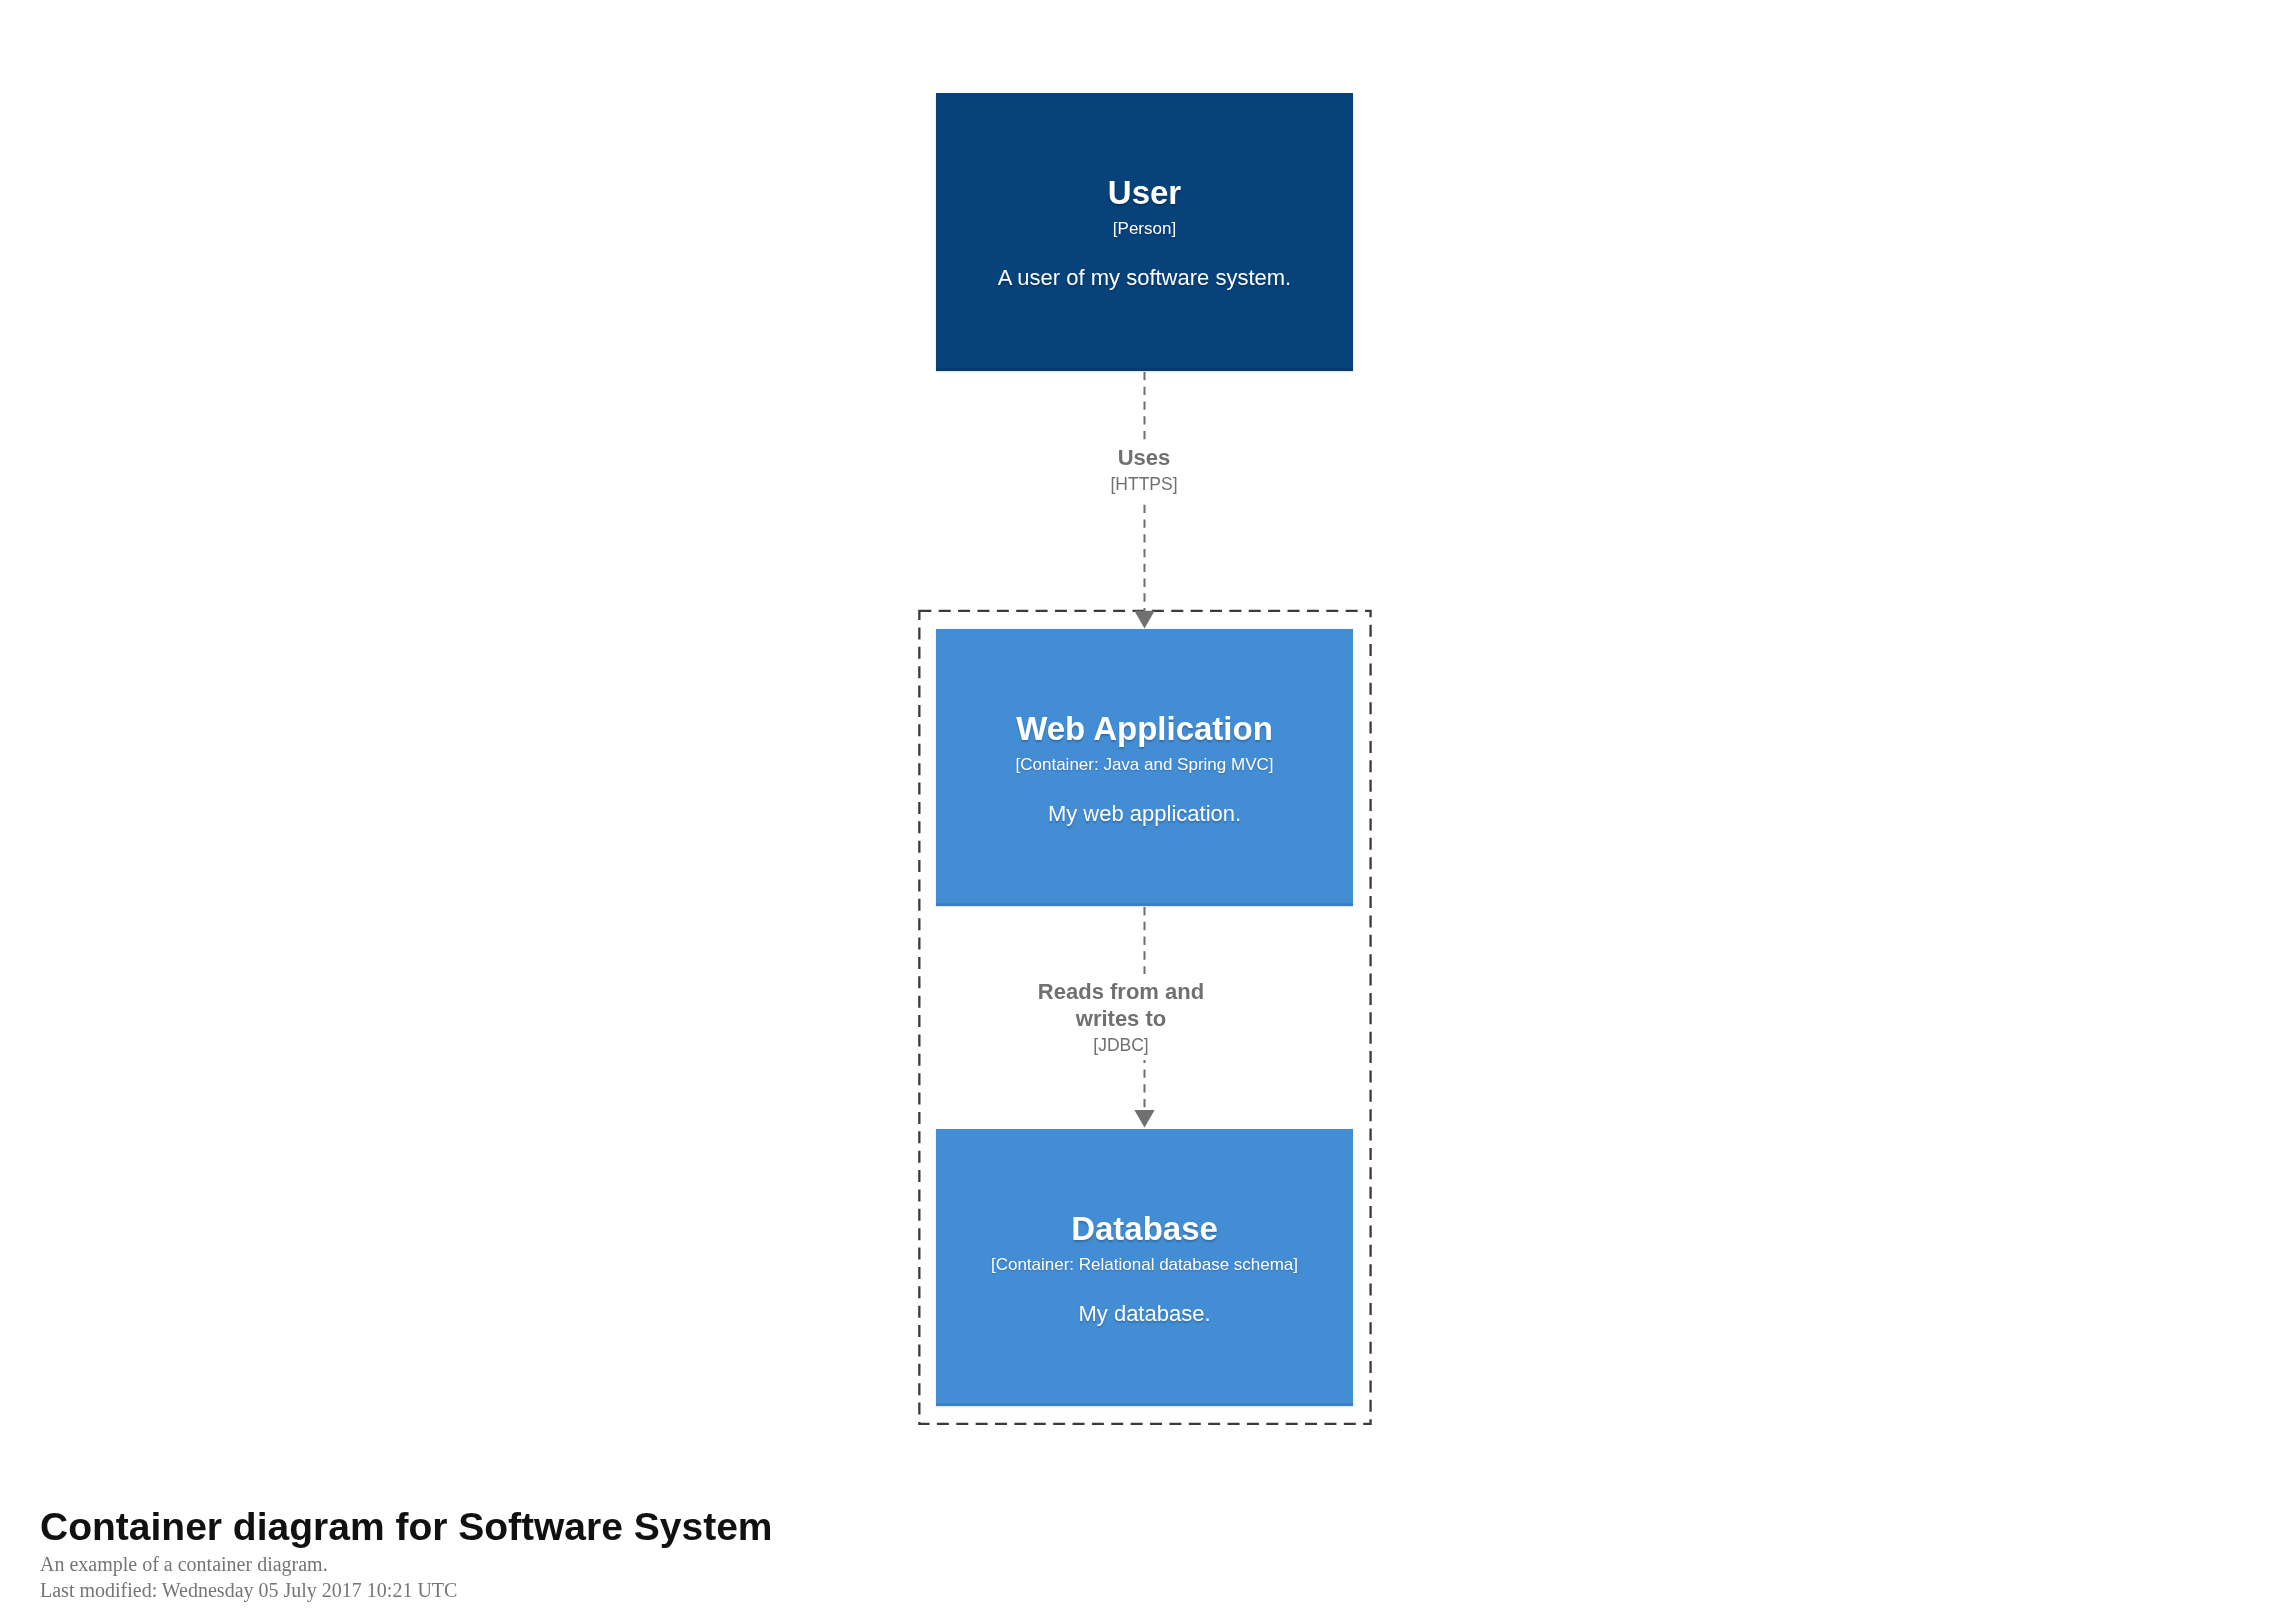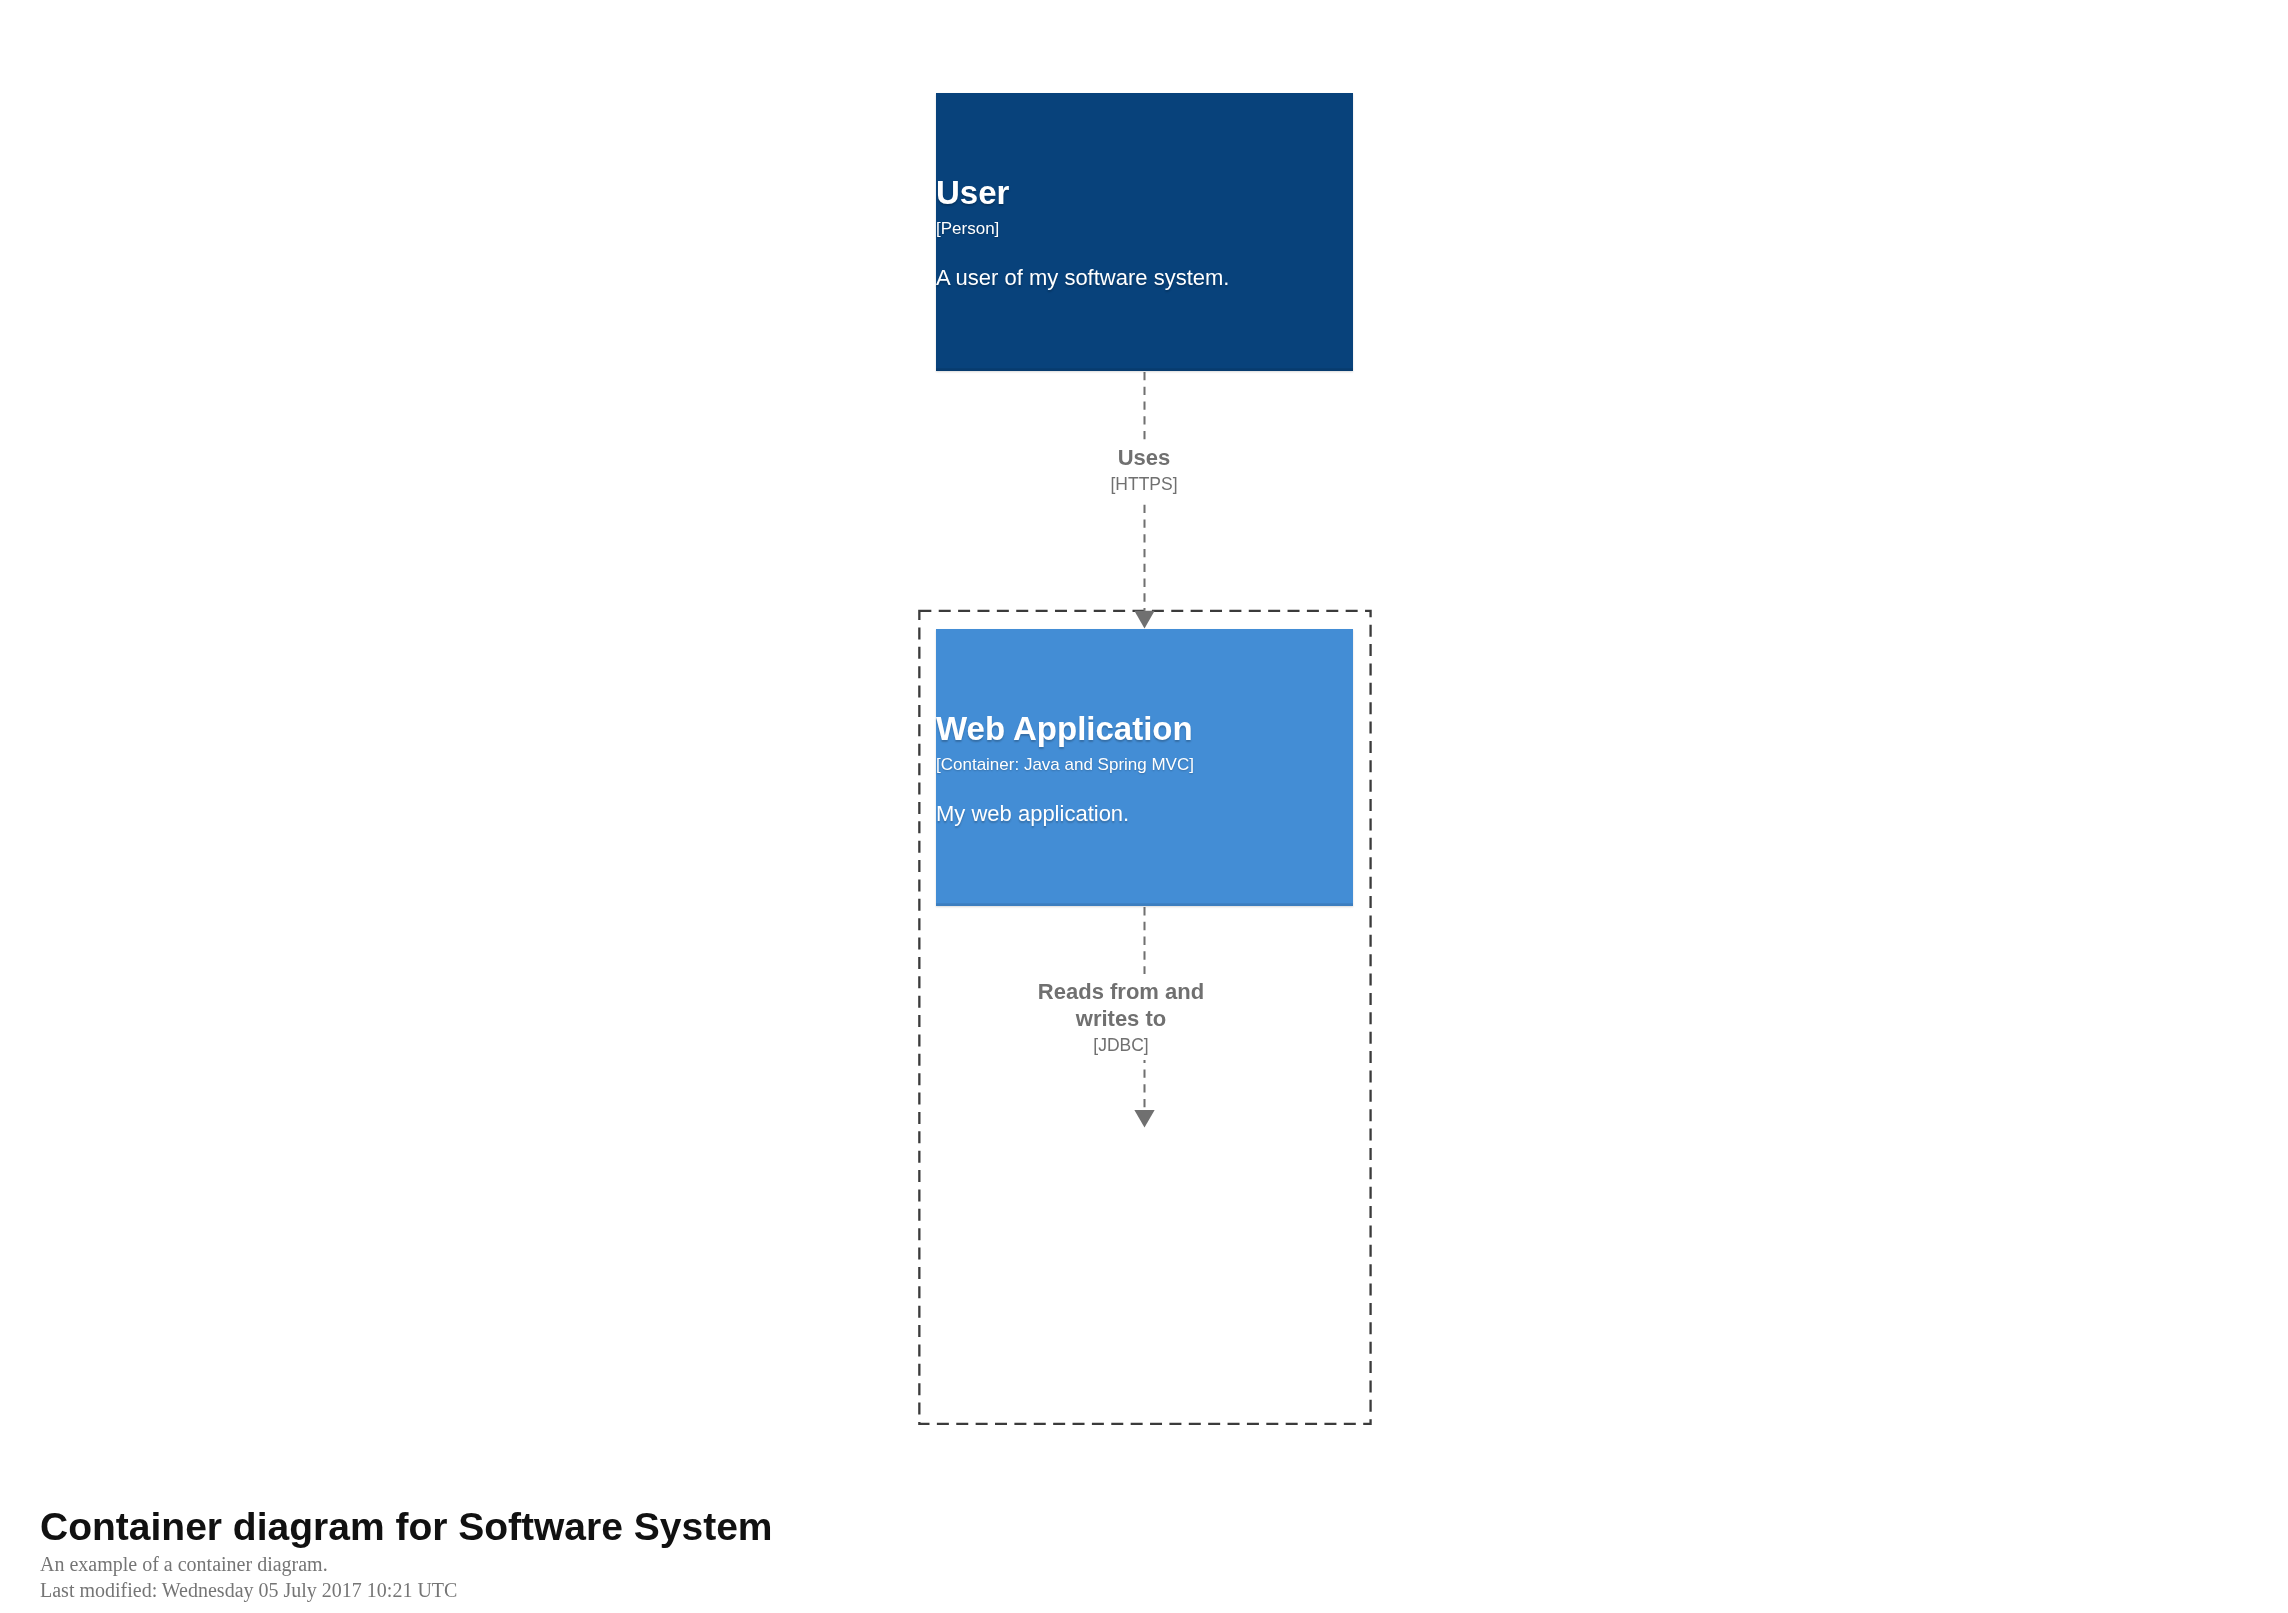--- a/index.html
+++ b/index.html
@@ -33,21 +33,21 @@
     fill: none;
   }
   .arrowhead {
     fill: var(--relationship-color, #707070);
   }
   .element {
     position: absolute;
     z-index: 2;
     display: flex;
     flex-direction: column;
-    align-items: flex-start;
+    align-items: center;
     justify-content: center;
     text-align: center;
     color: var(--element-text, #ffffff);
     box-shadow: inset 0 -2.8px 0 rgba(0,0,0,0.10), 0 0.9px 1.8px rgba(0,0,0,0.15);
     cursor: pointer;
   }
   .element.person { background: var(--person-fill, #08427b); }
   .element.container { background: var(--container-fill, #438dd5); }
   .el-name {
     font-size: 33px;
@@ -130,20 +130,25 @@
     <div class="el-meta">[Person]</div>
     <div class="el-desc">A user of my software system.</div>
   </div>
 
   <div class="element container" style="left:936px; top:629px; width:417px; height:277px;">
     <div class="el-name">Web Application</div>
     <div class="el-meta">[Container: Java and Spring MVC]</div>
     <div class="el-desc">My web application.</div>
   </div>
 
+  <div class="element container" style="left:936px; top:1129px; width:417px; height:277px;">
+    <div class="el-name">Database</div>
+    <div class="el-meta">[Container: Relational database schema]</div>
+    <div class="el-desc">My database.</div>
+  </div>
 
   <div class="rel-label" id="rel-label-1" style="left:1144px; top:440px;">
     <div class="rel-name">Uses</div>
     <div class="rel-tech">[HTTPS]</div>
   </div>
 
   <div class="rel-label" id="rel-label-2" style="left:1121px; top:974px;">
     <div class="rel-name">Reads from and writes to</div>
     <div class="rel-tech">[JDBC]</div>
   </div>

